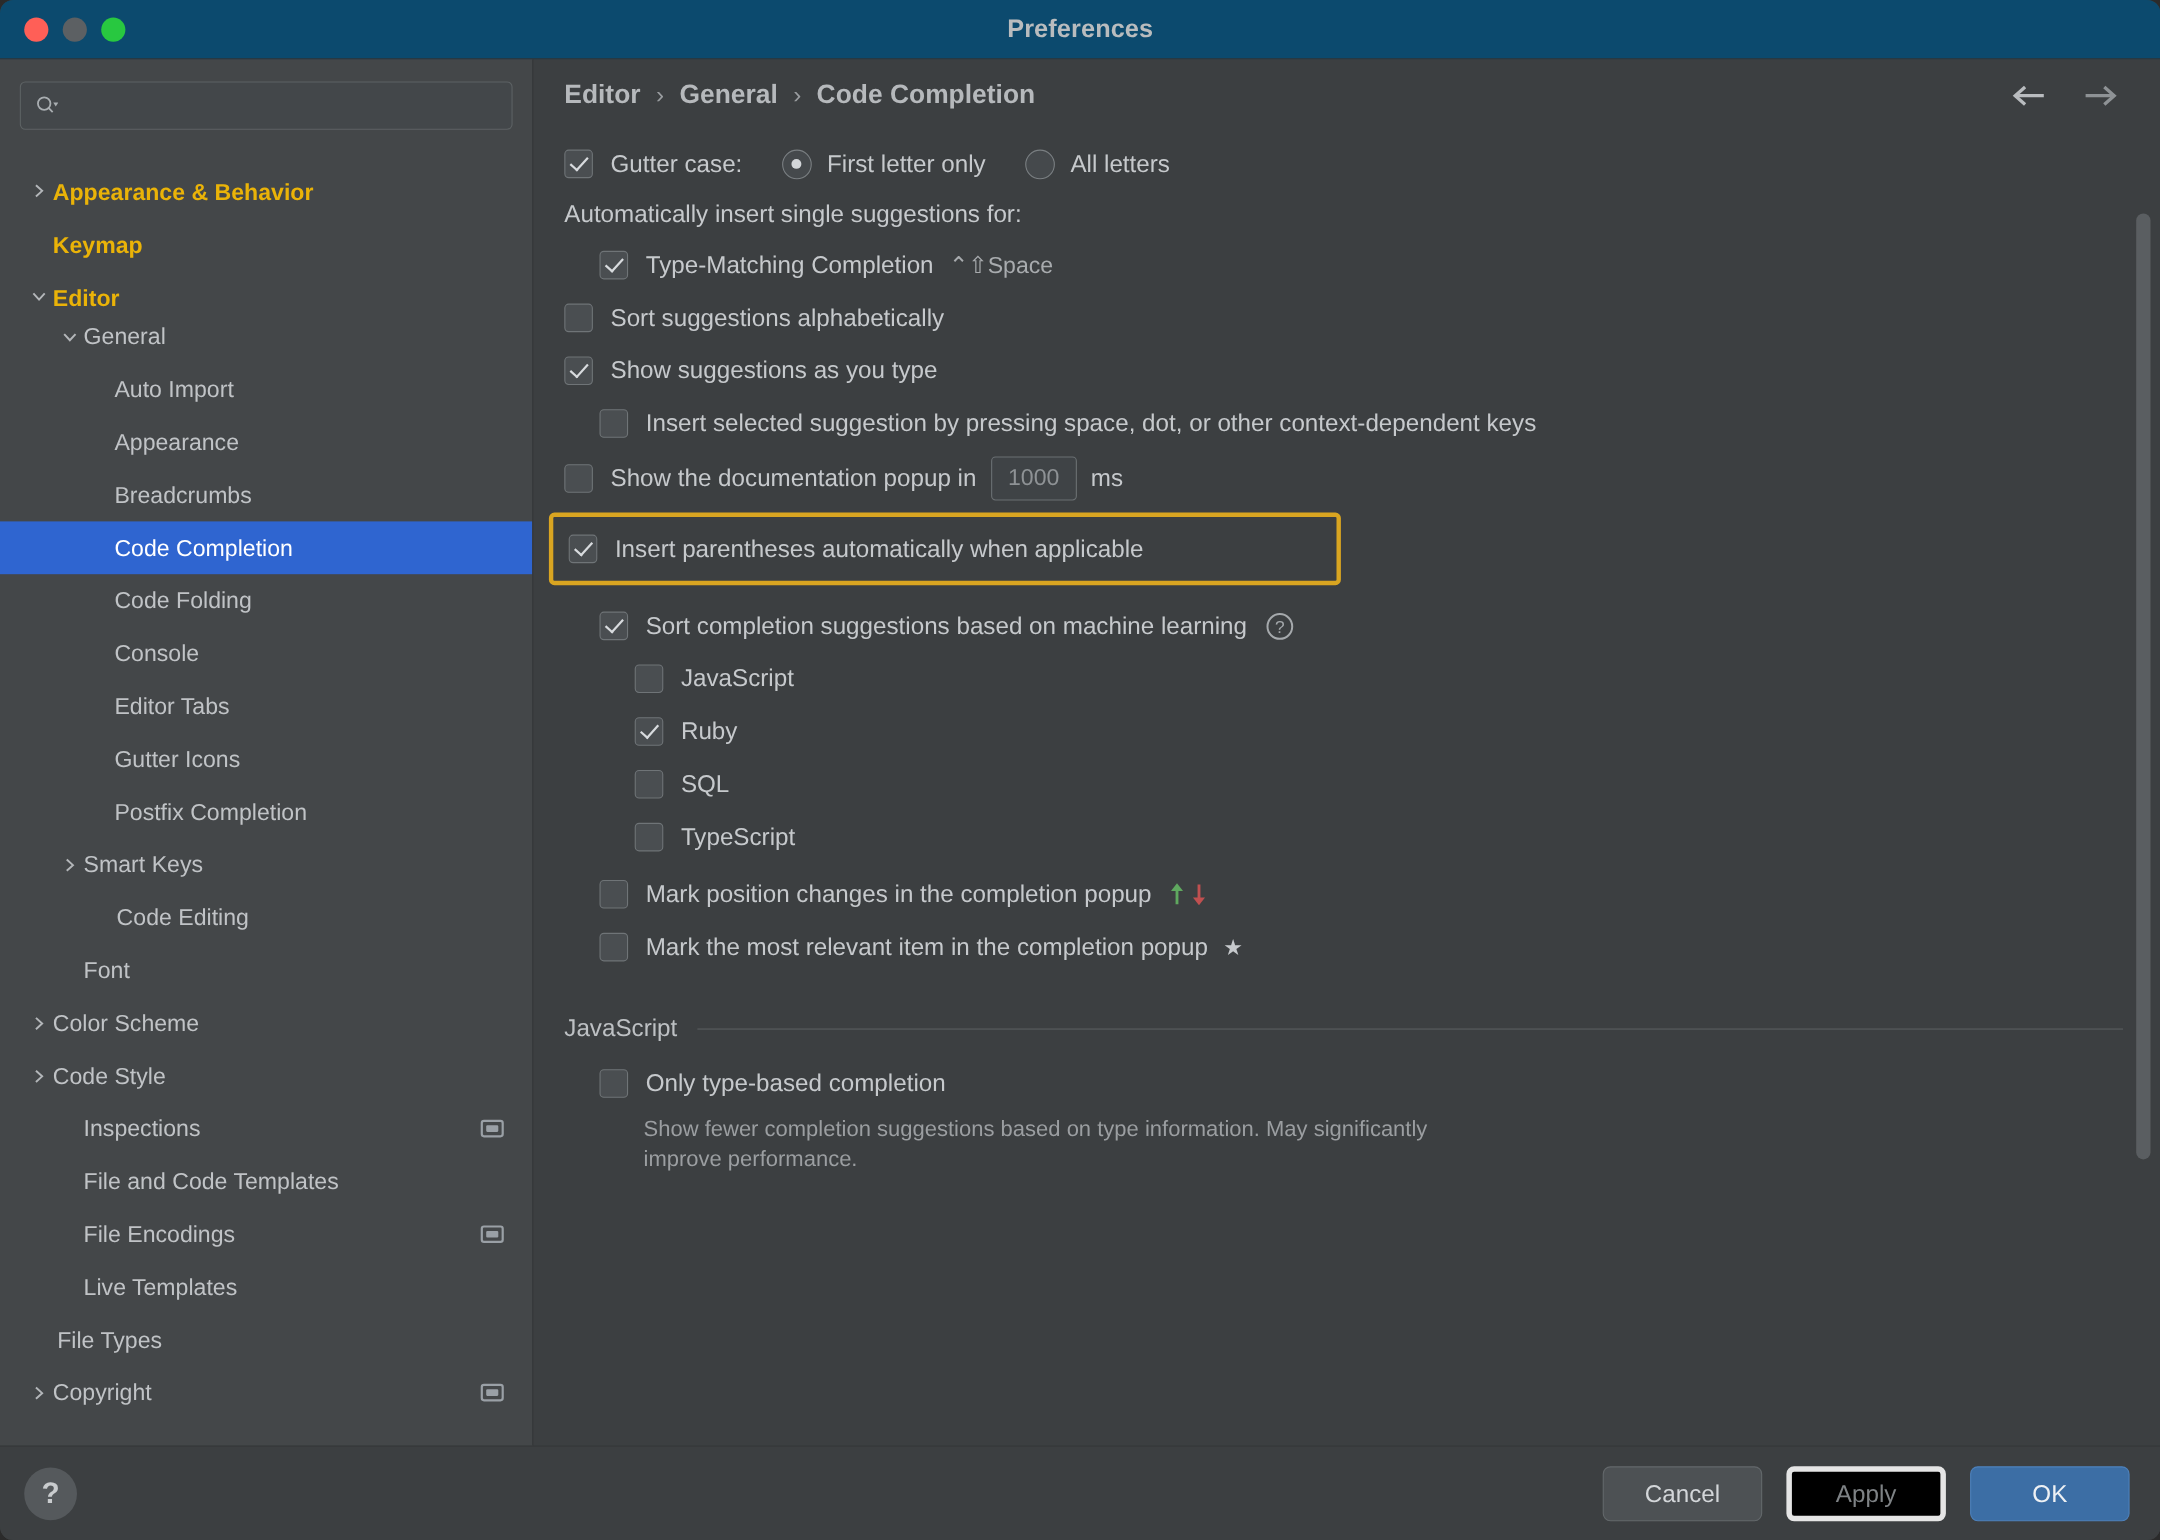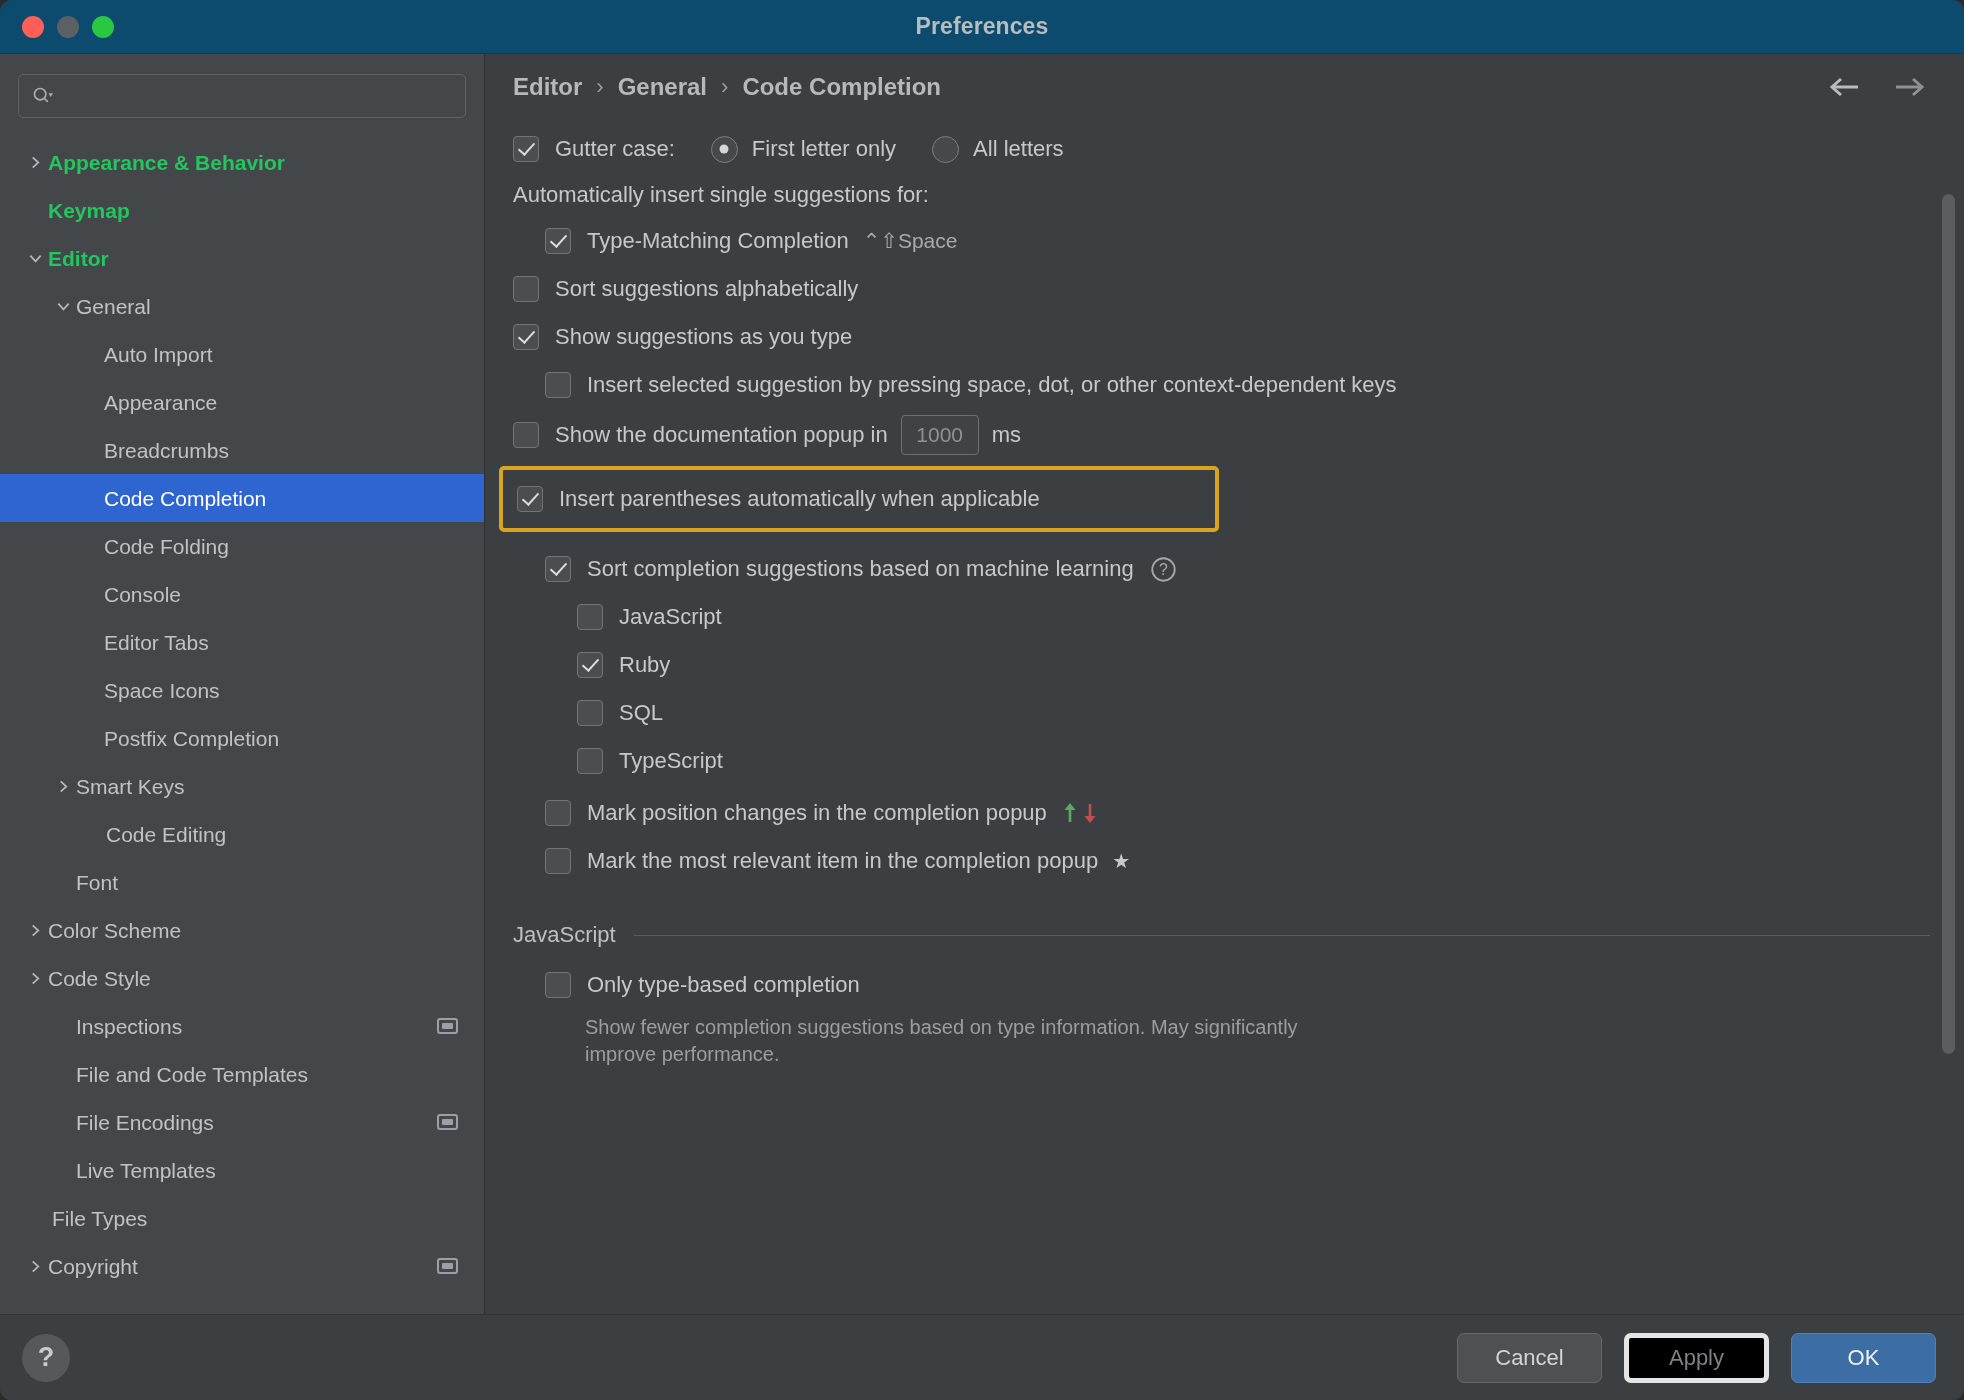--- a/index.html
+++ b/index.html
@@ -60,21 +60,21 @@
     flex: 1; background: transparent; border: none; outline: none;
     color: #d4d7d9; font-size: 18px; font-family: "Liberation Sans", sans-serif;
   }
   .tree { flex: 1; overflow: hidden; padding-top: 6px; }
   .tree-row {
     height: 48px; display: flex; align-items: center;
     color: #c0c3c6; font-size: 21px; position: relative;
     padding-right: 46px; white-space: nowrap;
   }
   .tree-row.sel { background: #2f65d0; color: #ffffff; }
-  .tree-row.bold { font-weight: bold; color: #22c55e; }
+  .tree-row.bold { font-weight: bold; color: #eab308; align-items: flex-end; }
   .twisty {
     width: 26px; height: 26px; flex: 0 0 26px;
     display: flex; align-items: center; justify-content: center;
     color: #b3b6b9;
   }
   .twisty svg { display: block; }
   .tree-label { line-height: 1; }
   .scope-badge {
     position: absolute; right: 26px; top: 50%; transform: translateY(-50%);
     width: 21px; height: 16px; border: 2px solid #9aa0a6; border-radius: 3px;
@@ -272,21 +272,21 @@
           <div class="tree-row" style="padding-left: 78px;">
             <span class="twisty"></span>
             <span class="tree-label">Console</span>
           </div>
           <div class="tree-row" style="padding-left: 78px;">
             <span class="twisty"></span>
             <span class="tree-label">Editor Tabs</span>
           </div>
           <div class="tree-row" style="padding-left: 78px;">
             <span class="twisty"></span>
-            <span class="tree-label">Space Icons</span>
+            <span class="tree-label">Gutter Icons</span>
           </div>
           <div class="tree-row" style="padding-left: 78px;">
             <span class="twisty"></span>
             <span class="tree-label">Postfix Completion</span>
           </div>
           <div class="tree-row" style="padding-left: 50px;">
             <span class="twisty">
               <svg width="15" height="15" viewBox="0 0 16 16">
                 <polyline points="5,2.5 11,8 5,13.5" fill="none" stroke="currentColor" stroke-width="1.9"></polyline>
               </svg>

